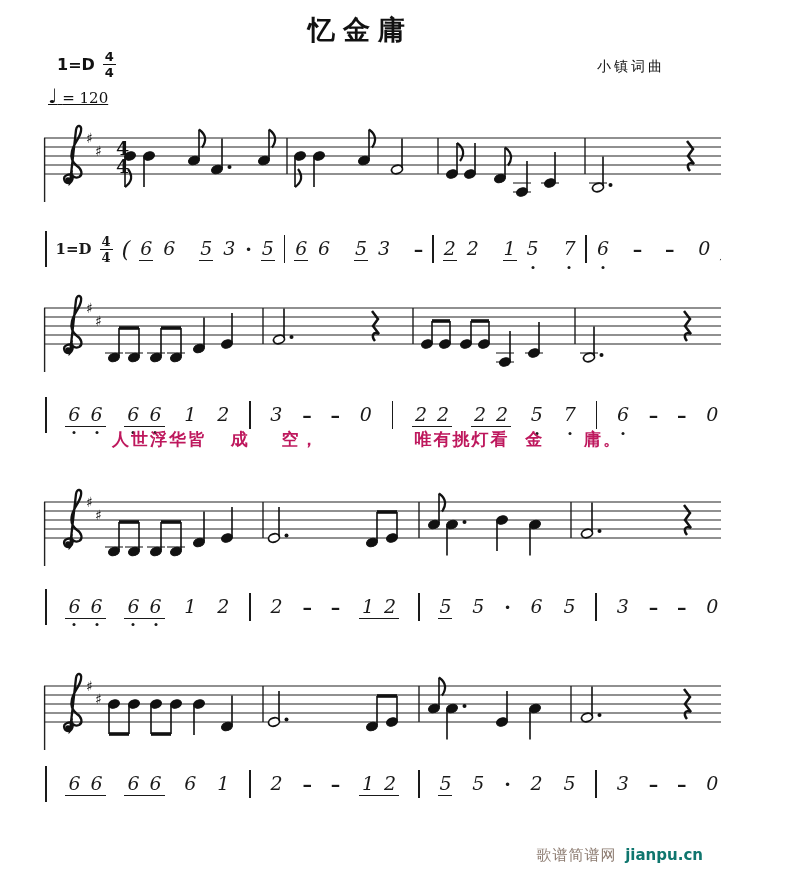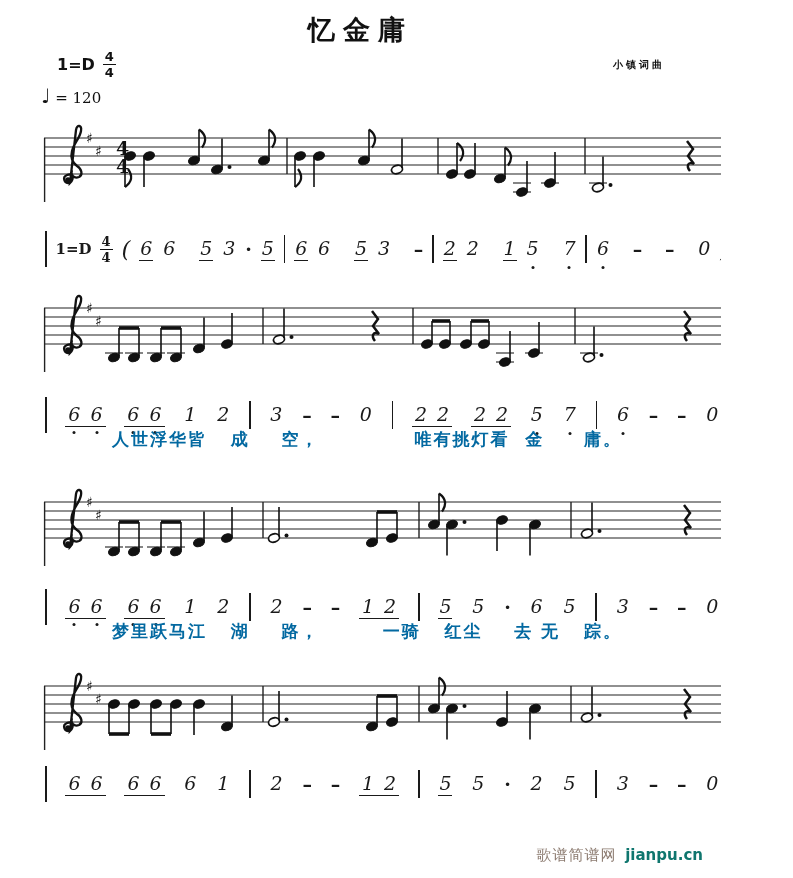--- a/index.html
+++ b/index.html
@@ -6,42 +6,42 @@
   #page{position:relative;width:721px;height:878px;background:#fff;overflow:hidden;
         font-family:"DejaVu Sans",sans-serif;color:#111;}
   .title{position:absolute;top:12px;left:0;right:0;text-align:center;
          font-family:"DejaVu Serif",serif;font-weight:bold;font-size:27px;letter-spacing:8px;}
   .keysig{position:absolute;top:50px;left:57px;display:flex;align-items:center;gap:8px;
           font-weight:bold;font-size:16px;}
   .frac{display:inline-flex;flex-direction:column;align-items:center;line-height:1;
         font-size:13px;font-weight:bold;}
   .frac .fn{border-bottom:1.3px solid #111;padding:0 2px 1px;}
   .frac .fd{padding:1px 2px 0;}
-  .tempo{position:absolute;top:84px;left:41px;font-family:"DejaVu Serif",serif;font-size:15px;}
+  .tempo{position:absolute;top:84px;left:48px;font-family:"DejaVu Serif",serif;font-size:15px;text-decoration:underline;}
   .tempo .gnote{font-size:20px;font-family:"DejaVu Sans",sans-serif;}
-  .credit{position:absolute;top:58px;right:56px;font-weight:bold;font-size:10px;letter-spacing:3px;}
+  .credit{position:absolute;top:58px;right:56px;font-weight:normal;font-size:14px;letter-spacing:3px;}
   .sys{position:absolute;left:42px;width:700px;height:92px;}
   .jline{position:absolute;left:45px;width:695px;height:42px;display:flex;align-items:center;
          justify-content:space-between;font-family:"DejaVu Serif",serif;font-style:italic;
          font-size:19px;color:#1a1a1a;}
   .jprefix{display:flex;align-items:center;gap:8px;font-style:normal;font-weight:bold;font-size:15px;}
   .num{position:relative;display:inline-block;line-height:1.25;padding:0 1px;}
   .num.u{border-bottom:1.7px solid #1a1a1a;}
   .pair{display:inline-flex;gap:8px;border-bottom:1.7px solid #1a1a1a;padding:0 2px;}
   .pair .num{border-bottom:none;}
   .ldot{position:absolute;left:50%;bottom:-8px;transform:translateX(-50%);
         width:3px;height:3px;border-radius:50%;background:#1a1a1a;}
   .jbar{width:1.6px;height:28px;background:#1a1a1a;}
   .jbar.tall{height:36px;}
   .jdash{font-style:normal;font-weight:bold;letter-spacing:0;}
   .jmdot{font-weight:bold;font-style:normal;}
   .jparen{font-size:23px;}
   .jsp{width:5px;}
   .lyr{position:absolute;left:112px;font-size:17px;font-weight:bold;letter-spacing:2px;
-       white-space:pre;color:#0369a1;}
+       white-space:pre;color:#be185d;}
   .wm{position:absolute;top:846px;right:18px;font-size:15px;white-space:nowrap;}
   .wm .cn{color:#8c7b70;letter-spacing:1px;}
   .wm .url{color:#0f766e;font-weight:bold;margin-left:4px;}
 </style>
 </head>
 <body>
 
 <div id="page">
 
   <div class="title">忆金庸</div>
@@ -331,21 +331,20 @@
           <span class="num">6<i class="ldot"></i></span>
         </span><span class="pair">
           <span class="num">6<i class="ldot"></i></span>
           <span class="num">6<i class="ldot"></i></span>
         </span><span class="num">1</span><span class="num">2</span><span class="jbar"></span><span class="num">2</span><span class="jdash">–</span><span class="jdash">–</span><span class="pair">
           <span class="num">1</span>
           <span class="num">2</span>
         </span><span class="jbar"></span><span class="num u">5</span><span class="num">5</span><span class="jmdot">·</span><span class="num">6</span><span class="num">5</span><span class="jbar"></span><span class="num">3</span><span class="jdash">–</span><span class="jdash">–</span><span class="num">0</span></span>
     <span class="jbar tall"></span>
   </div>
-  <div class="lyr" style="top:620px">梦里跃马江   湖    路，        一骑   红尘    去 无   踪。</div>
 
   <div class="jline" style="top:763px">
     <span class="jbar tall"></span>
     <span style="display:contents"><span class="pair">
           <span class="num">6</span>
           <span class="num">6</span>
         </span><span class="pair">
           <span class="num">6</span>
           <span class="num">6</span>
         </span><span class="num">6</span><span class="num">1</span><span class="jbar"></span><span class="num">2</span><span class="jdash">–</span><span class="jdash">–</span><span class="pair">

